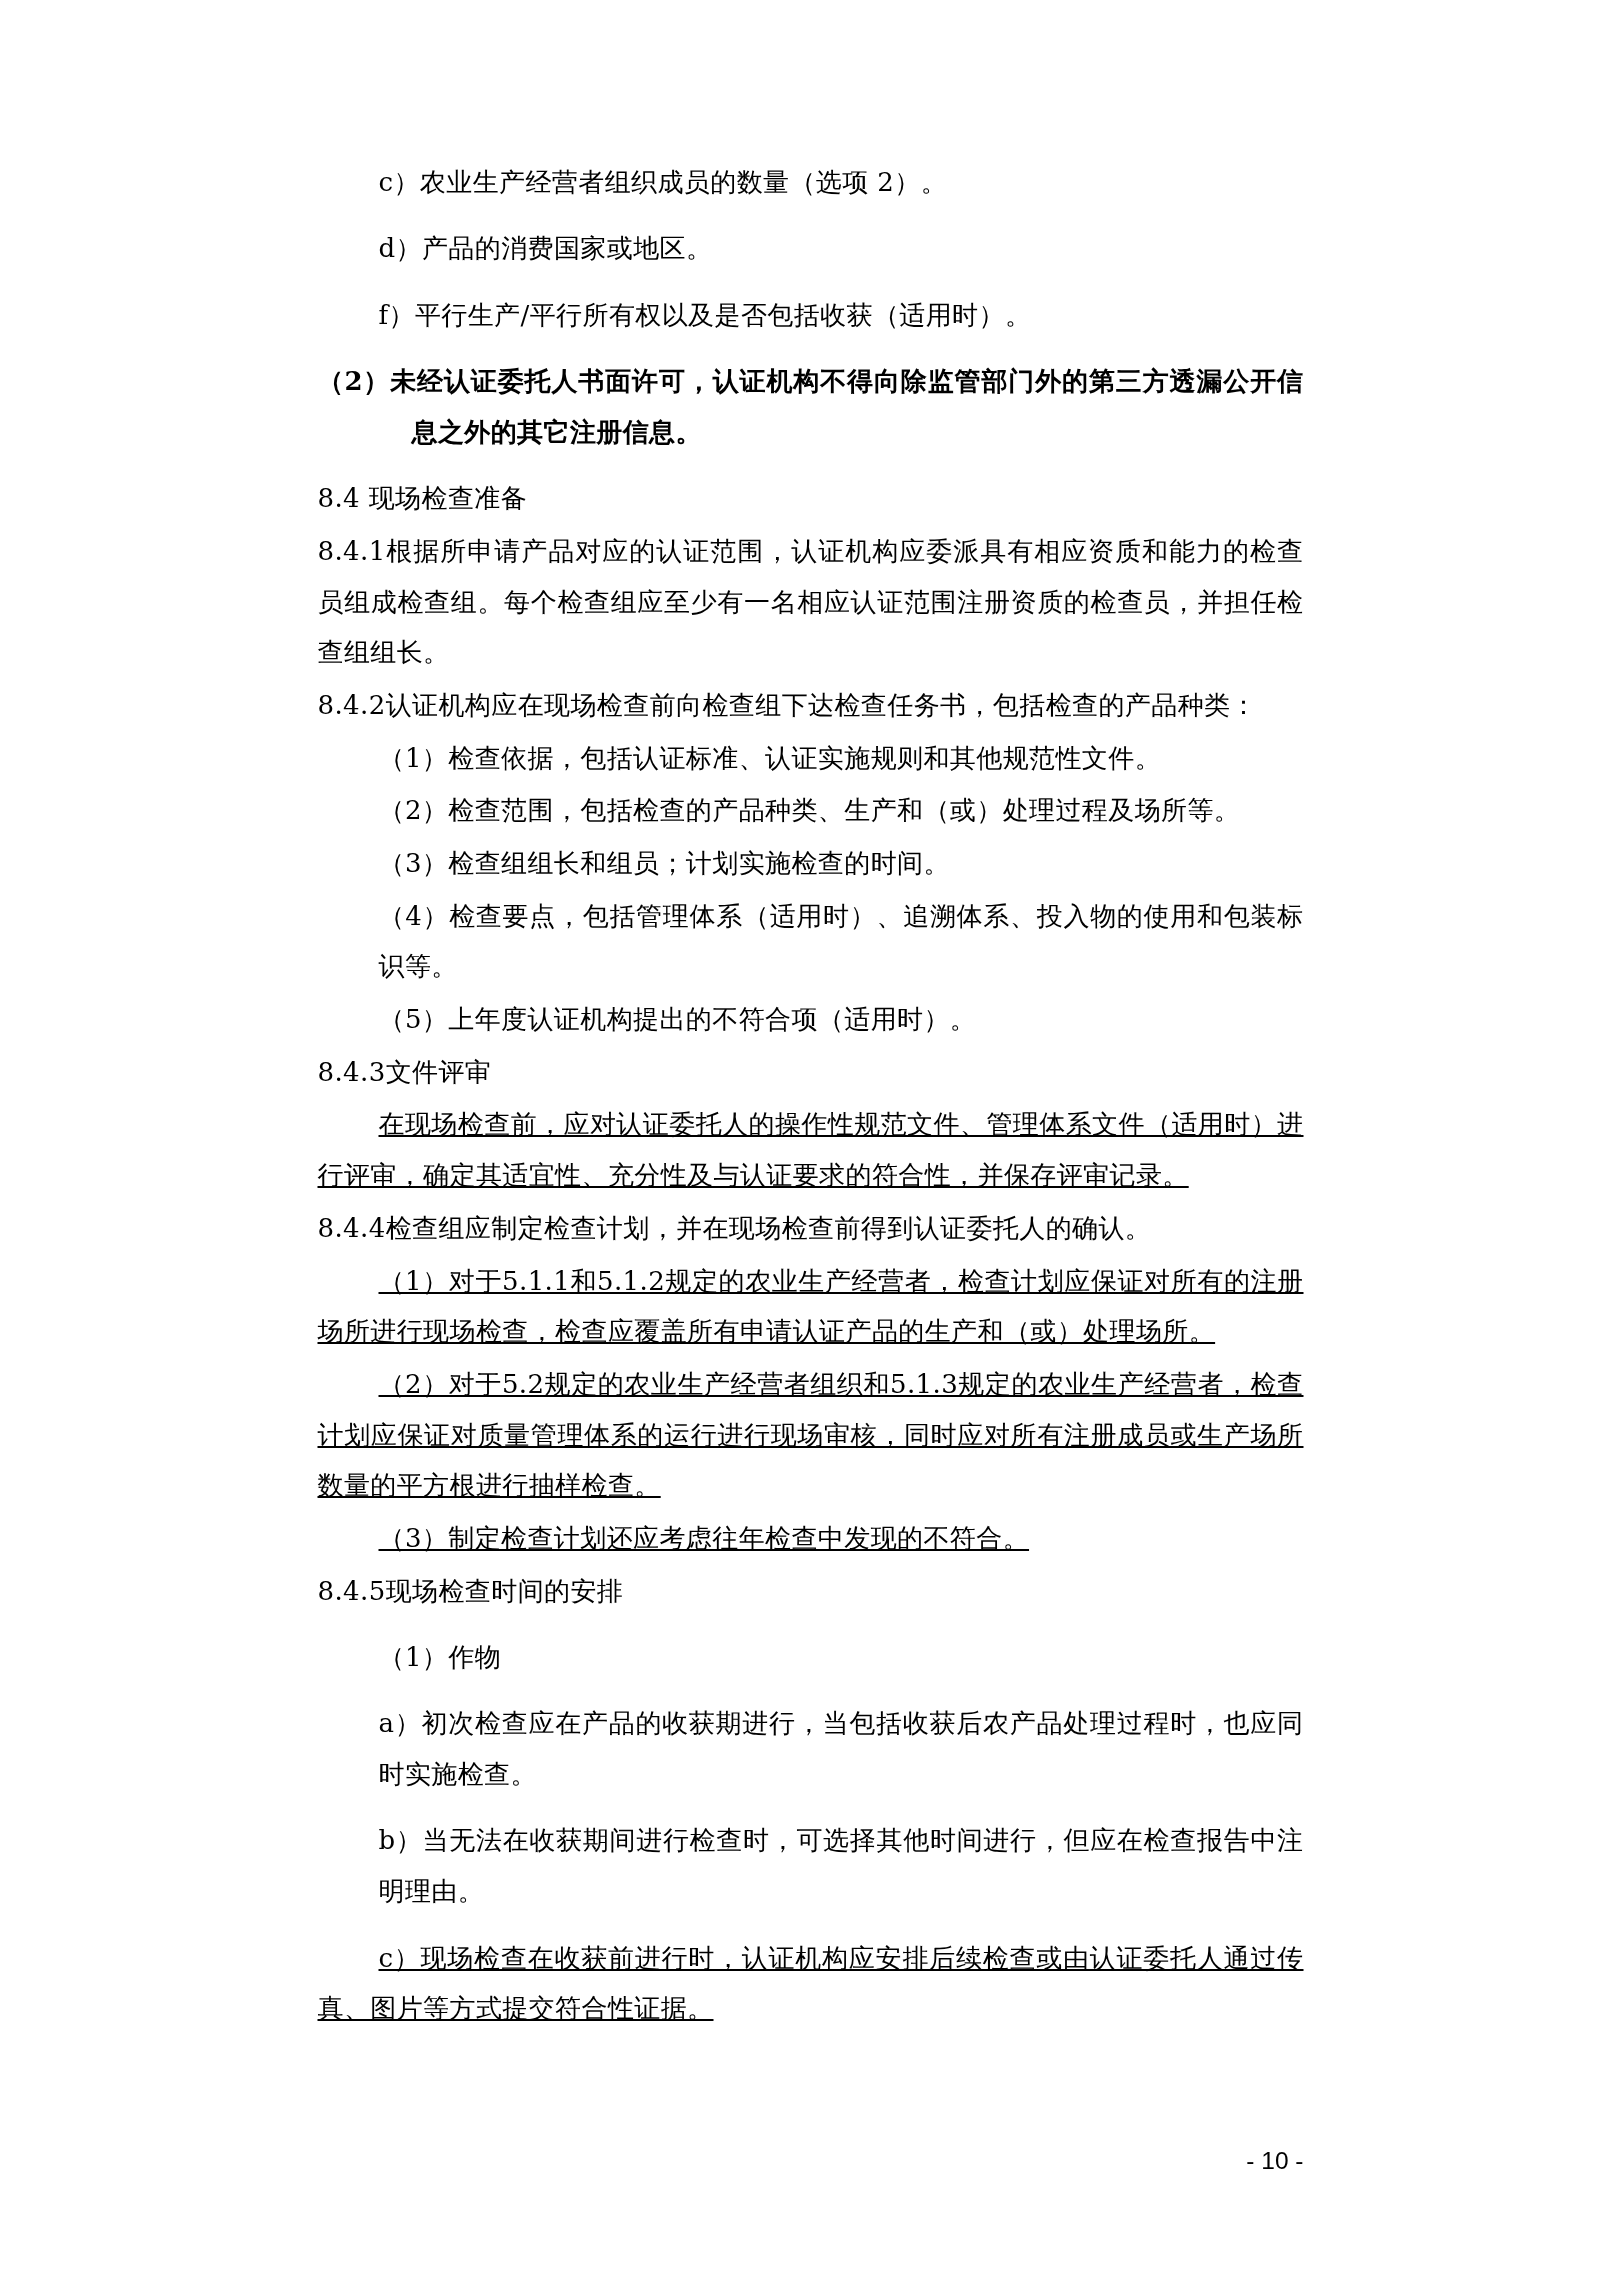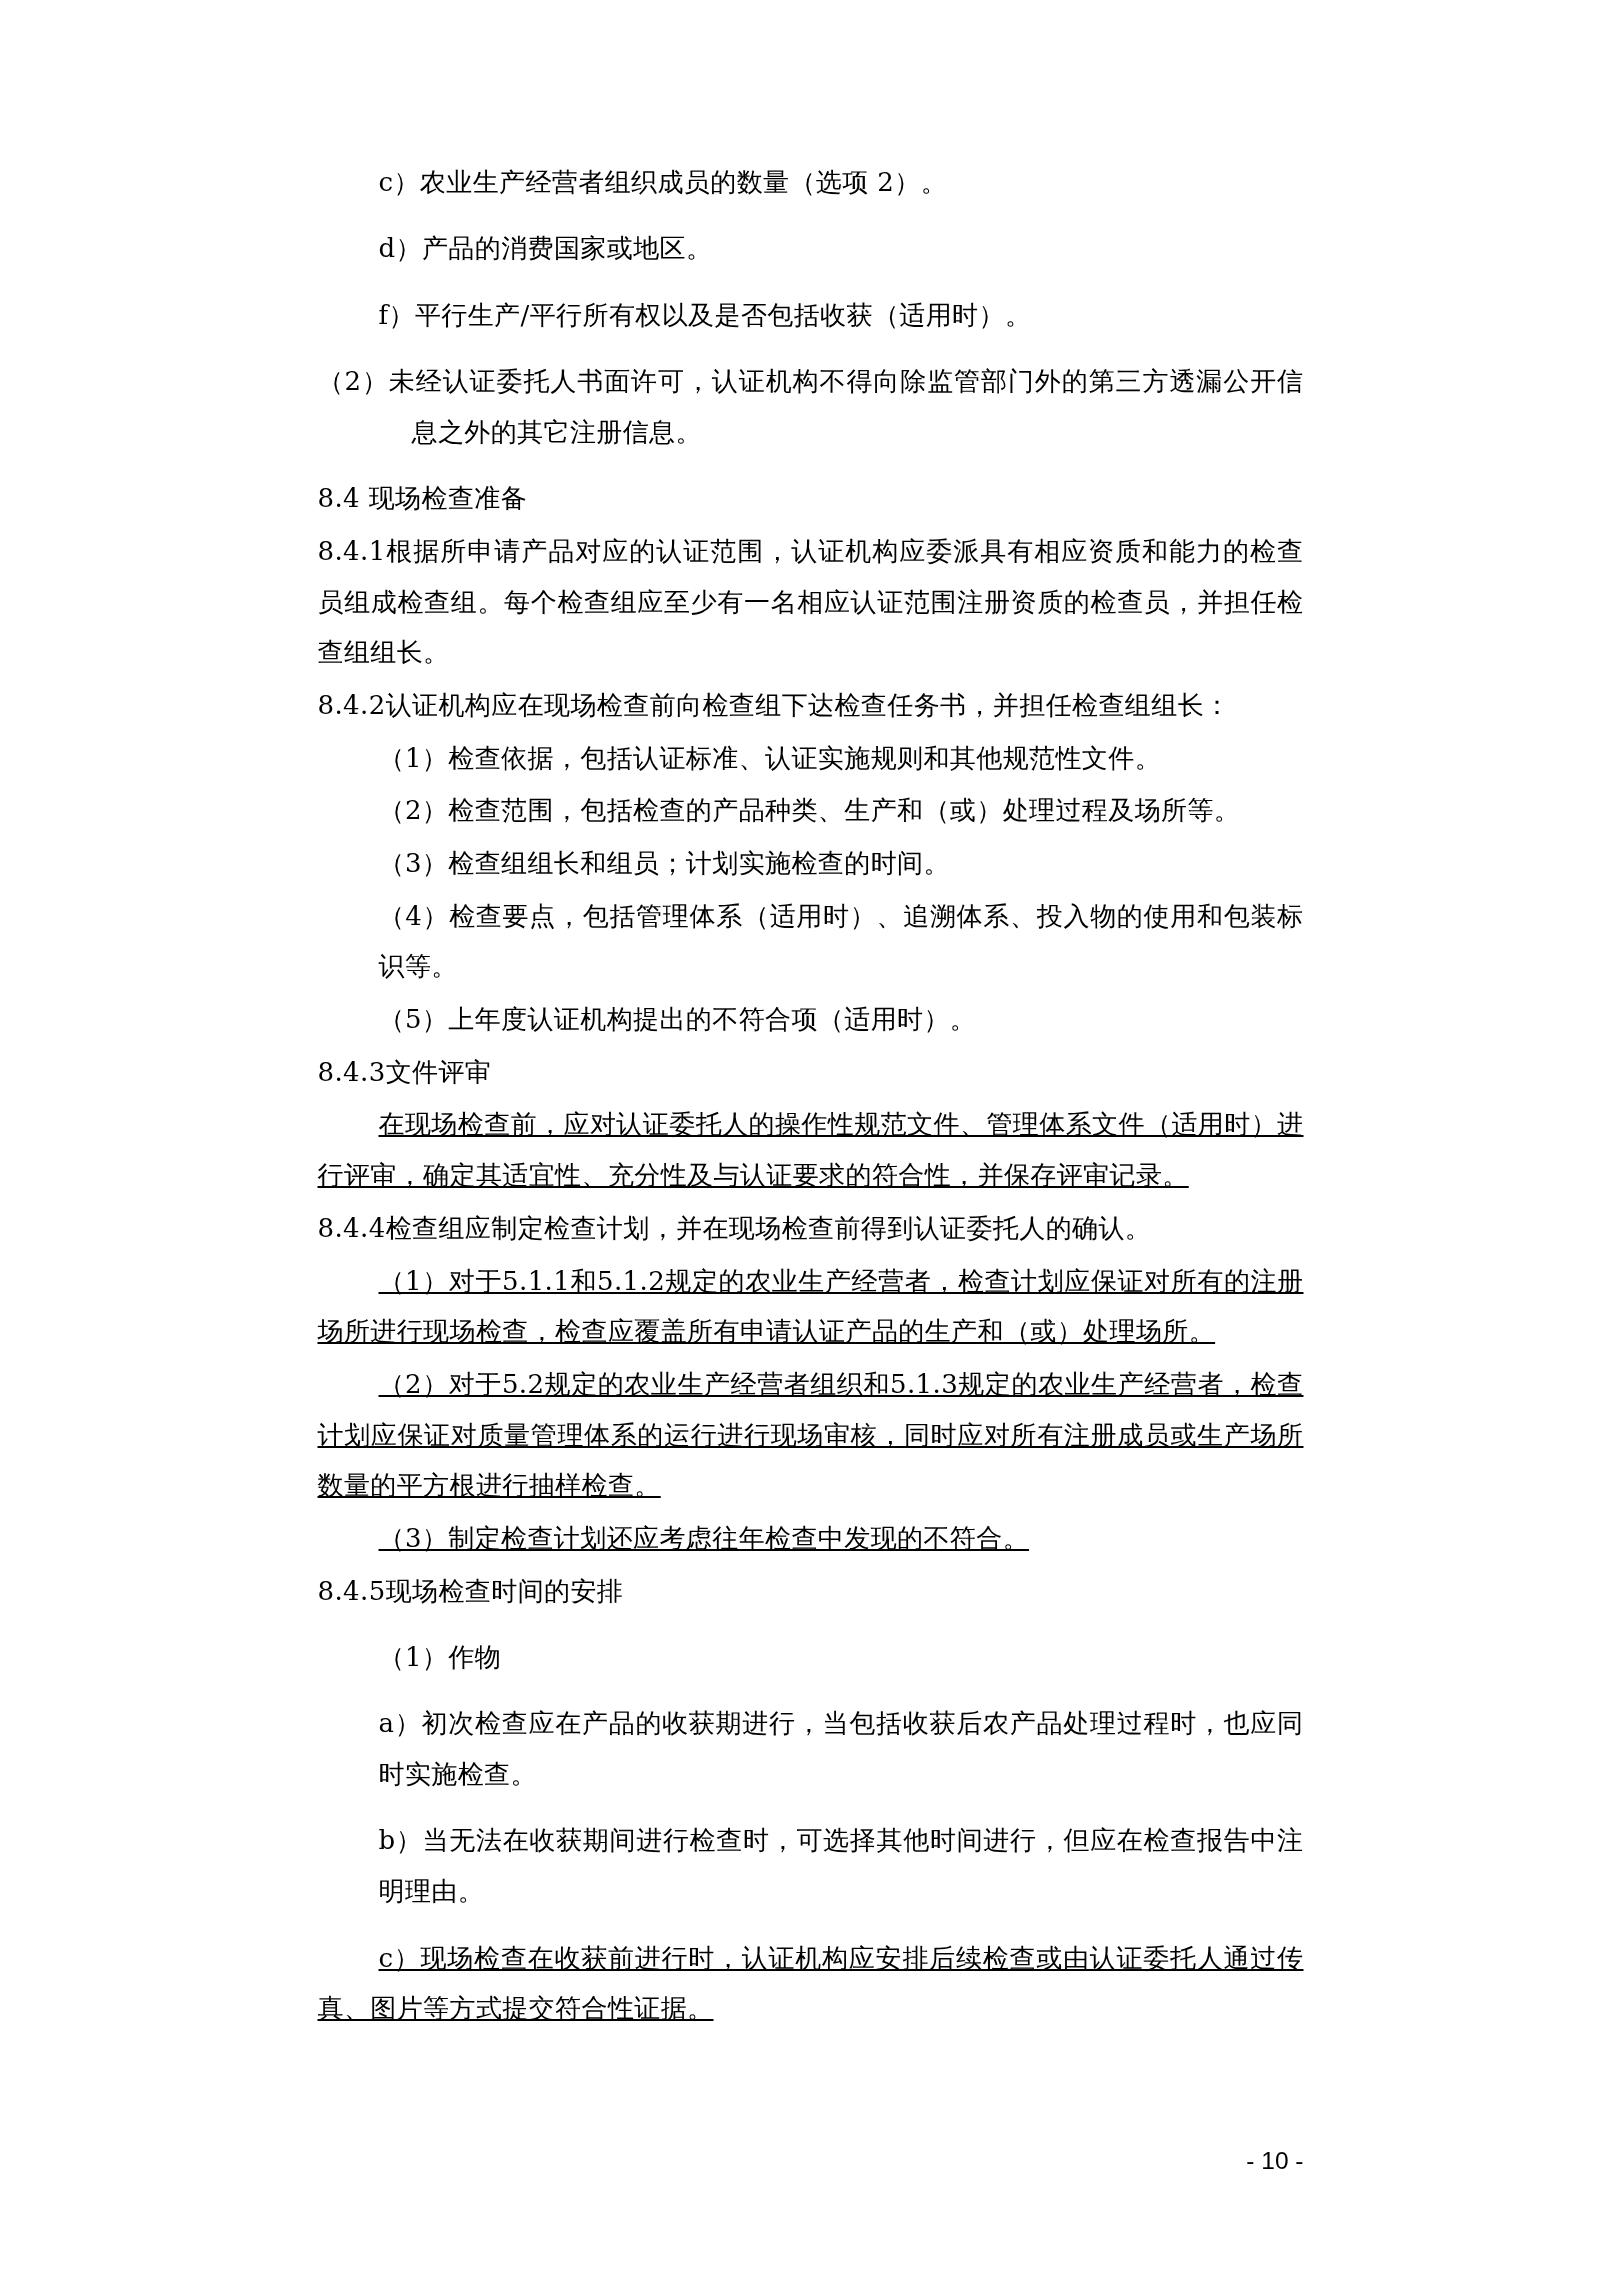--- a/index.html
+++ b/index.html
@@ -40,20 +40,21 @@
     text-indent: 61px;
     text-decoration: underline;
   }
   .p-hang {
     padding-left: 0;
   }
   .p-hang-inner {
     display: block;
     padding-left: 94px;
     text-indent: -94px;
+    font-weight: bold;
   }
   .spaced-lg {
     margin-bottom: 15.7px;
   }
   .page-number {
     position: absolute;
     right: 186px;
     bottom: 118px;
     font-size: 24.5px;
     font-family: Liberation Sans, sans-serif;
@@ -68,21 +69,21 @@
     <p class="p-indent1 spaced-lg">c）农业生产经营者组织成员的数量（选项 2）。</p>
     <p class="p-indent1 spaced-lg">d）产品的消费国家或地区。</p>
     <p class="p-indent1 spaced-lg">f）平行生产/平行所有权以及是否包括收获（适用时）。</p>
 
     <p class="p-hang spaced-lg">
       <span class="p-hang-inner">（2）未经认证委托人书面许可，认证机构不得向除监管部门外的第三方透漏公开信息之外的其它注册信息。</span>
     </p>
 
     <p class="p-flush">8.4 现场检查准备</p>
     <p class="p-flush">8.4.1根据所申请产品对应的认证范围，认证机构应委派具有相应资质和能力的检查员组成检查组。每个检查组应至少有一名相应认证范围注册资质的检查员，并担任检查组组长。</p>
-    <p class="p-flush">8.4.2认证机构应在现场检查前向检查组下达检查任务书，并担任检查组组长：</p>
+    <p class="p-flush">8.4.2认证机构应在现场检查前向检查组下达检查任务书，包括检查的产品种类：</p>
 
     <p class="p-indent1">（1）检查依据，包括认证标准、认证实施规则和其他规范性文件。</p>
     <p class="p-indent1">（2）检查范围，包括检查的产品种类、生产和（或）处理过程及场所等。</p>
     <p class="p-indent1">（3）检查组组长和组员；计划实施检查的时间。</p>
     <p class="p-indent1">（4）检查要点，包括管理体系（适用时）、追溯体系、投入物的使用和包装标识等。</p>
     <p class="p-indent1">（5）上年度认证机构提出的不符合项（适用时）。</p>
 
     <p class="p-flush">8.4.3文件评审</p>
     <p class="p-indent-first">在现场检查前，应对认证委托人的操作性规范文件、管理体系文件（适用时）进行评审，确定其适宜性、充分性及与认证要求的符合性，并保存评审记录。</p>
 

